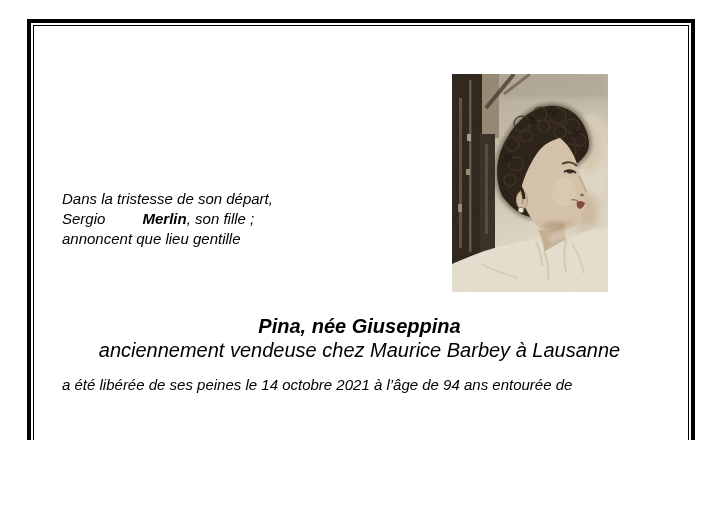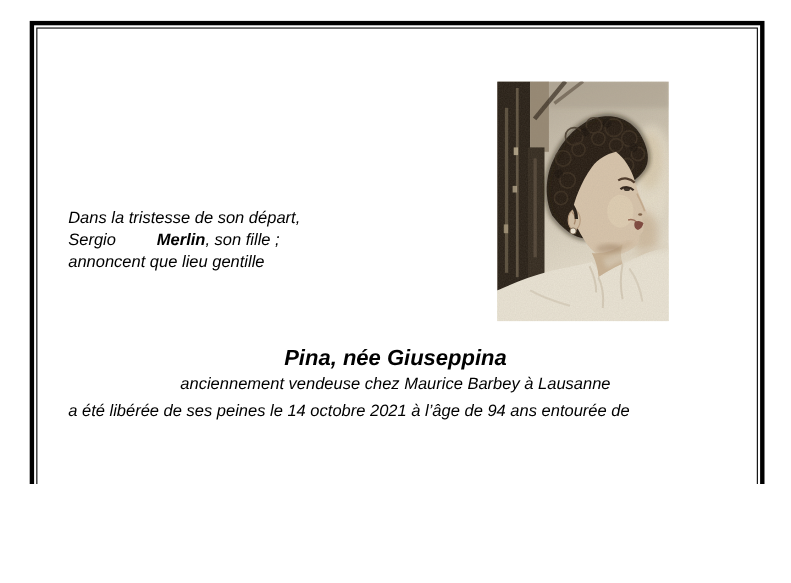--- a/index.html
+++ b/index.html
@@ -7,26 +7,26 @@
   .page{
     position:relative;width:719px;height:440px;background:#ffffff;
     font-family:"Liberation Sans","DejaVu Sans",sans-serif;color:#000;overflow:hidden;font-style:italic;
   }
   .frame{
     position:absolute;left:27px;top:19px;width:668px;height:484px;
     border:4px solid #000;box-sizing:border-box;
   }
   .frame-inner{position:absolute;inset:2px;border:1px solid #000;}
   .intro{position:absolute;left:62px;top:189px;font-size:15px;line-height:20px;}
-  .details{position:absolute;left:62px;top:364px;font-size:15px;line-height:20px;}
+  .details{position:absolute;left:62px;top:375px;font-size:15px;line-height:20px;}
   .t-line{white-space:pre;}
   .bold{font-weight:bold;padding-left:33px;}
   .name-block{position:absolute;left:37px;top:298px;width:645px;text-align:center;margin-top:16px;}
   .name-title{font-size:20px;line-height:24px;font-weight:bold;}
-  .name-sub{font-size:15px;line-height:20px;margin-top:2px;}
+  .name-sub{font-size:20px;line-height:20px;margin-top:2px;}
   .photo{position:absolute;left:452px;top:74px;width:156px;height:218px;}
   .photo svg{display:block;width:100%;height:100%;}
 </style>
 </head>
 <body>
 
 <div class="page">
   <div class="frame">
     <div class="frame-inner"></div>
   </div>

